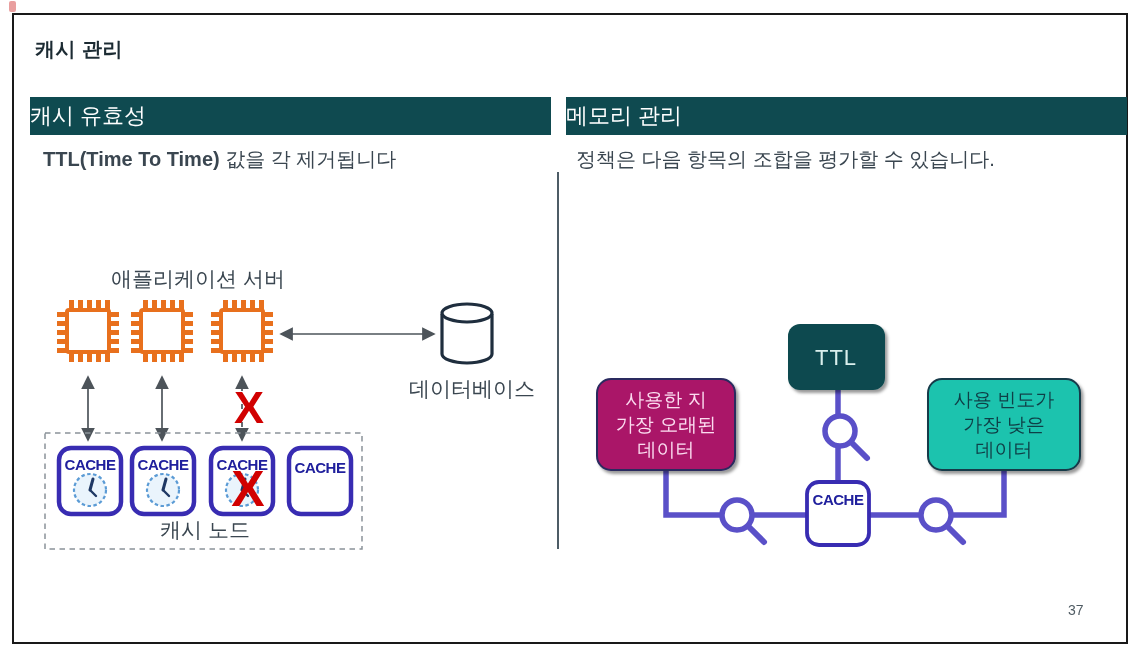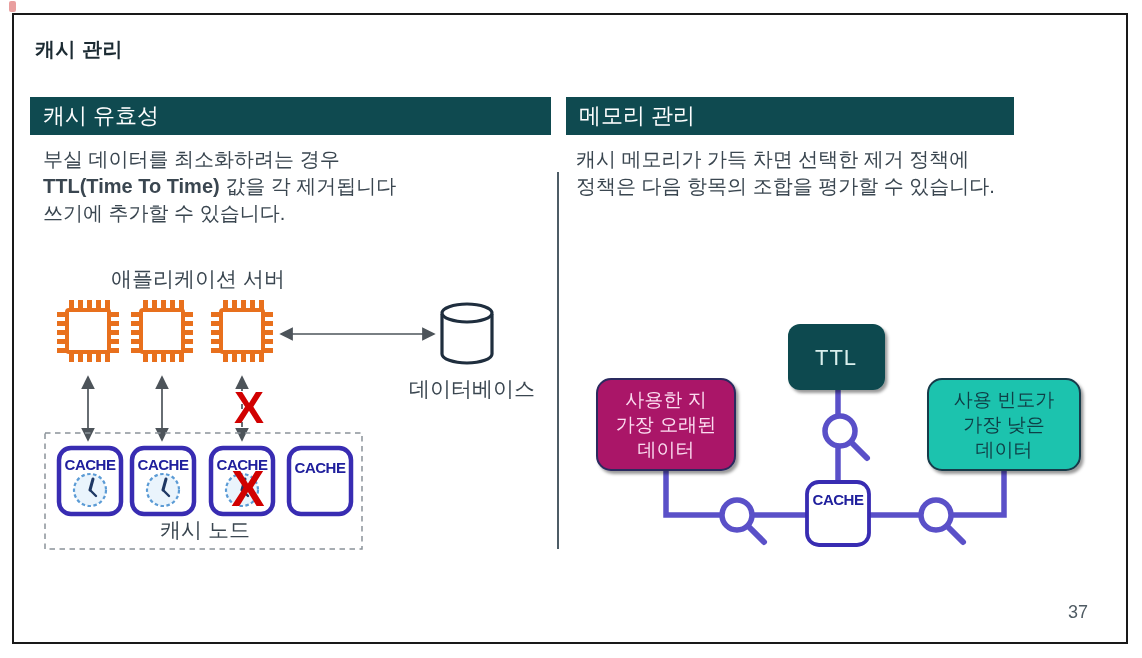--- a/index.html
+++ b/index.html
@@ -19,67 +19,64 @@
     background: rgba(215,80,80,0.55); border-radius: 2px;
   }
   .title {
     position: absolute; left: 35px; top: 36px;
     font-size: 20px; font-weight: bold; color: #1c2b33; letter-spacing: 0.5px;
   }
   .section-header {
     position: absolute; top: 97px; height: 38px;
     background: #0f4a50; color: #ffffff;
     display: flex; align-items: center;
-    font-size: 22px; padding-left: 13px;
+    font-size: 22px; padding-left: 0;
   }
   .header-left  { left: 30px;  width: 521px; }
-  .header-right { left: 566px; width: 448px; }
+  .header-right { left: 566px; width: 561px; }
   .body-text {
     position: absolute; top: 146px;
     font-size: 20px; line-height: 27px; color: #3a4650;
   }
   .body-left  { left: 43px; }
   .body-right { left: 576px; }
   .body-text b { font-weight: bold; }
   .separator {
     position: absolute; left: 557px; top: 172px;
     width: 2px; height: 377px; background: #4d5c66;
   }
   .diagram { position: absolute; }
   .diagram-left  { left: 28px;  top: 257px; }
   .diagram-right { left: 583px; top: 317px; }
   .page-number {
     position: absolute; left: 1068px; top: 602px;
-    font-size: 18px; color: #4f5b63;
+    font-size: 14px; color: #4f5b63;
   }
   svg text { font-family: "Liberation Sans", sans-serif; }
 </style>
 </head>
 <body>
 
 <div class="slide"></div>
 <div class="corner-artifact"></div>
 
 <h1 class="title">캐시 관리</h1>
 
 <div class="section-header header-left">
   <span>캐시 유효성</span>
 </div>
 <div class="section-header header-right">
   <span>메모리 관리</span>
 </div>
 
 <div class="body-text body-left">
-  <div>부실 데이터를 최소화하려는 경우</div>
   <div><b>TTL(Time To Time)</b><span> 값을 각 제거됩니다</span></div>
-  <div>쓰기에 추가할 수 있습니다.</div>
 </div>
 
 <div class="body-text body-right">
-  <div>캐시 메모리가 가득 차면 선택한 제거 정책에</div>
   <div>정책은 다음 항목의 조합을 평가할 수 있습니다.</div>
 </div>
 
 <div class="separator"></div>
 
 <svg class="diagram diagram-left" width="545" height="315" viewBox="40 270 545 315">
   <defs>
     <marker id="ah-end" markerWidth="9" markerHeight="9" refX="7" refY="4" orient="auto">
       <path d="M0,0 L8,4 L0,8 Z" fill="#4d545a"></path>
     </marker>

